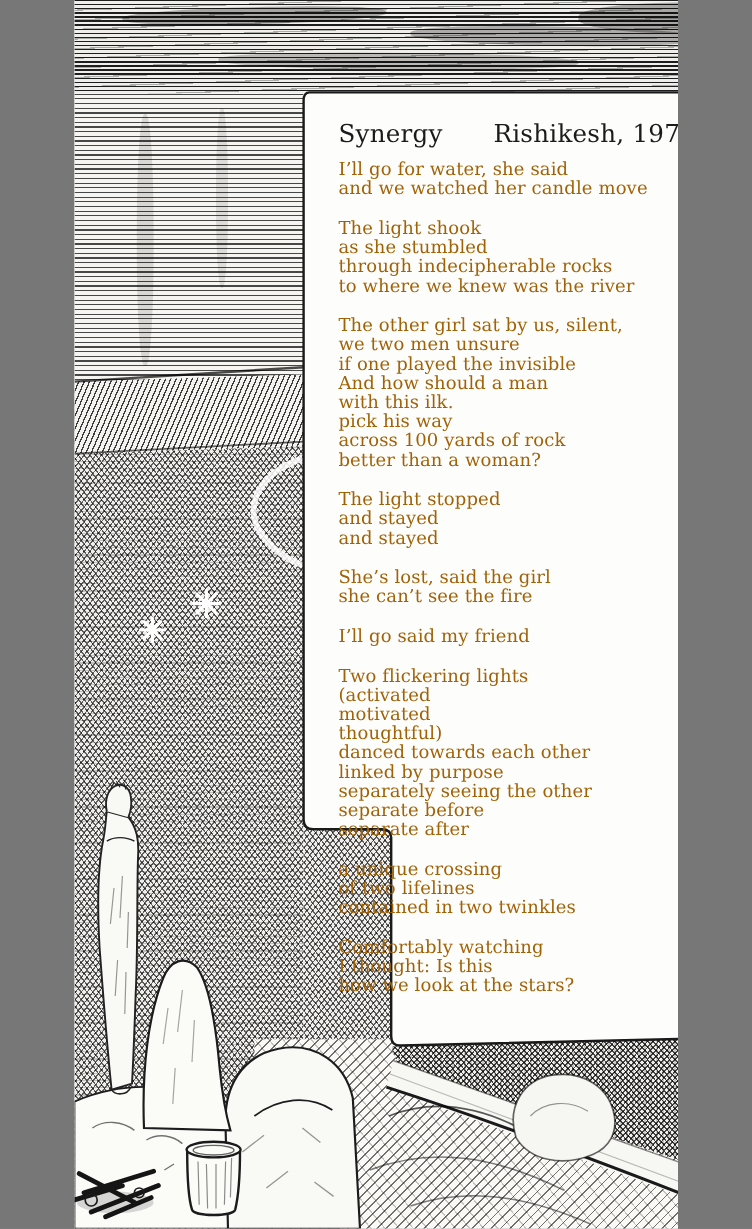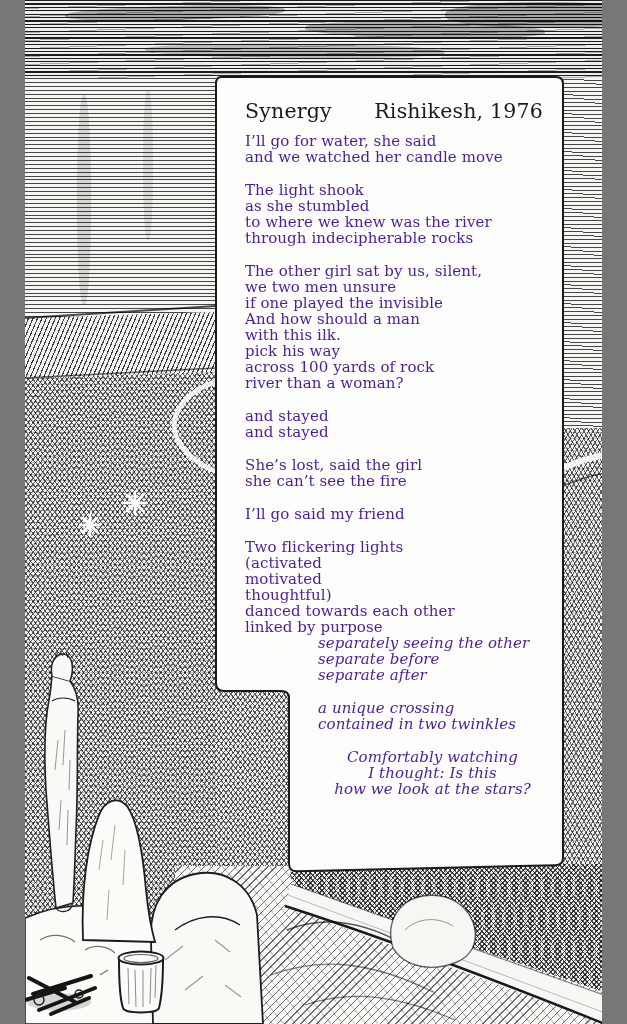--- a/index.html
+++ b/index.html
@@ -3,21 +3,21 @@
 <meta charset="utf-8">
 <style>
   :root{
     --ink:#1b1b1b;
     --paper:#ffffff;
     --panel:#fdfdfb;
   }
   html,body{margin:0;padding:0;background:#777;}
   .page{
     position:relative;
-    width:577px;height:1024px;
+    width:503px;height:1024px;
     margin:0 auto;
     background:var(--paper);
     overflow:hidden;
     font-family:"DejaVu Serif","Liberation Serif",serif;
     color:var(--ink);
   }
   .layer{position:absolute;inset:0;}
 
   
   .hatch-top{
@@ -88,26 +88,26 @@
 
   
   .title-row{
     position:absolute;left:220px;top:99px;width:298px;
     display:flex;justify-content:space-between;align-items:baseline;
     font-size:20.5px;letter-spacing:.2px;z-index:6;
   }
   .poem-body{
     position:absolute;left:220px;top:133px;width:302px;
     font-size:15px;line-height:16px;letter-spacing:.1px;z-index:6;
-    color:#4c1d95;
+    color:#a16207;
   }
   .stanza{margin:0 0 17px 0;}
-  .stanza:last-child{margin-bottom:0;text-align:center;}
+  .stanza:last-child{margin-bottom:0;}
   .poem-line{white-space:nowrap;}
-  .poem-line.indent{margin-left:73px;font-style:italic;}
+  .poem-line.indent{}
 </style>
 </head>
 <body>
 
 <div class="page">
 
   <div class="layer hatch-top"></div>
   <div class="layer hatch-left-h"></div>
   <div class="layer hatch-left-diag"></div>
   <div class="layer hatch-left-cross"></div>
@@ -210,34 +210,35 @@
     <span>Rishikesh, 1976</span>
   </div>
   <div class="poem-body">
       <div class="stanza">
         <div class="poem-line">I’ll go for water, she said</div>
         <div class="poem-line">and we watched her candle move</div>
       </div>
       <div class="stanza">
         <div class="poem-line">The light shook</div>
         <div class="poem-line">as she stumbled</div>
+        <div class="poem-line">through indecipherable rocks</div>
         <div class="poem-line">to where we knew was the river</div>
-        <div class="poem-line">through indecipherable rocks</div>
       </div>
       <div class="stanza">
         <div class="poem-line">The other girl sat by us, silent,</div>
         <div class="poem-line">we two men unsure</div>
         <div class="poem-line">if one played the invisible</div>
         <div class="poem-line">And how should a man</div>
         <div class="poem-line">with this ilk.</div>
         <div class="poem-line">pick his way</div>
         <div class="poem-line">across 100 yards of rock</div>
-        <div class="poem-line">river than a woman?</div>
-      </div>
-      <div class="stanza">
+        <div class="poem-line">better than a woman?</div>
+      </div>
+      <div class="stanza">
+        <div class="poem-line">The light stopped</div>
         <div class="poem-line">and stayed</div>
         <div class="poem-line">and stayed</div>
       </div>
       <div class="stanza">
         <div class="poem-line">She’s lost, said the girl</div>
         <div class="poem-line">she can’t see the fire</div>
       </div>
       <div class="stanza">
         <div class="poem-line">I’ll go said my friend</div>
       </div>
@@ -247,20 +248,21 @@
         <div class="poem-line">motivated</div>
         <div class="poem-line">thoughtful)</div>
         <div class="poem-line">danced towards each other</div>
         <div class="poem-line">linked by purpose</div>
         <div class="poem-line indent">separately seeing the other</div>
         <div class="poem-line indent">separate before</div>
         <div class="poem-line indent">separate after</div>
       </div>
       <div class="stanza">
         <div class="poem-line indent">a unique crossing</div>
+        <div class="poem-line indent">of two lifelines</div>
         <div class="poem-line indent">contained in two twinkles</div>
       </div>
       <div class="stanza">
         <div class="poem-line indent">Comfortably watching</div>
         <div class="poem-line indent">I thought: Is this</div>
         <div class="poem-line indent">how we look at the stars?</div>
       </div>
     </div>
 
 </div>

